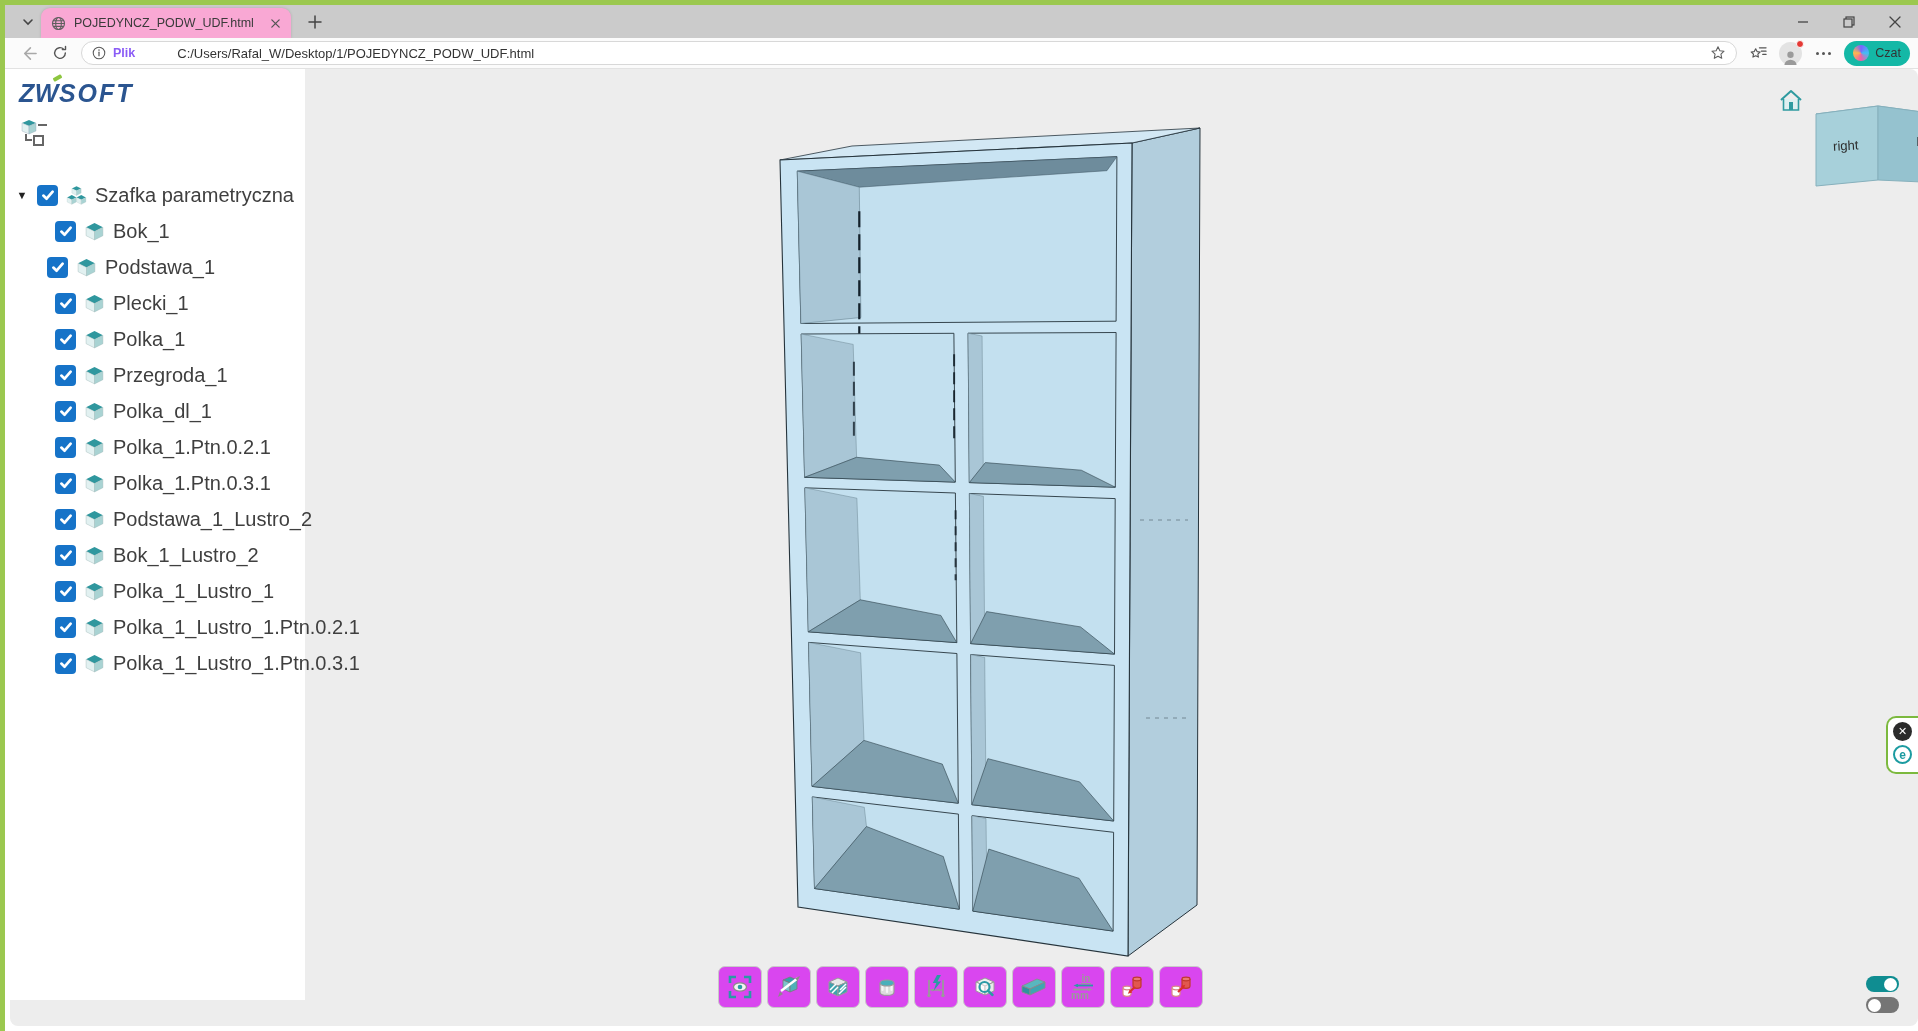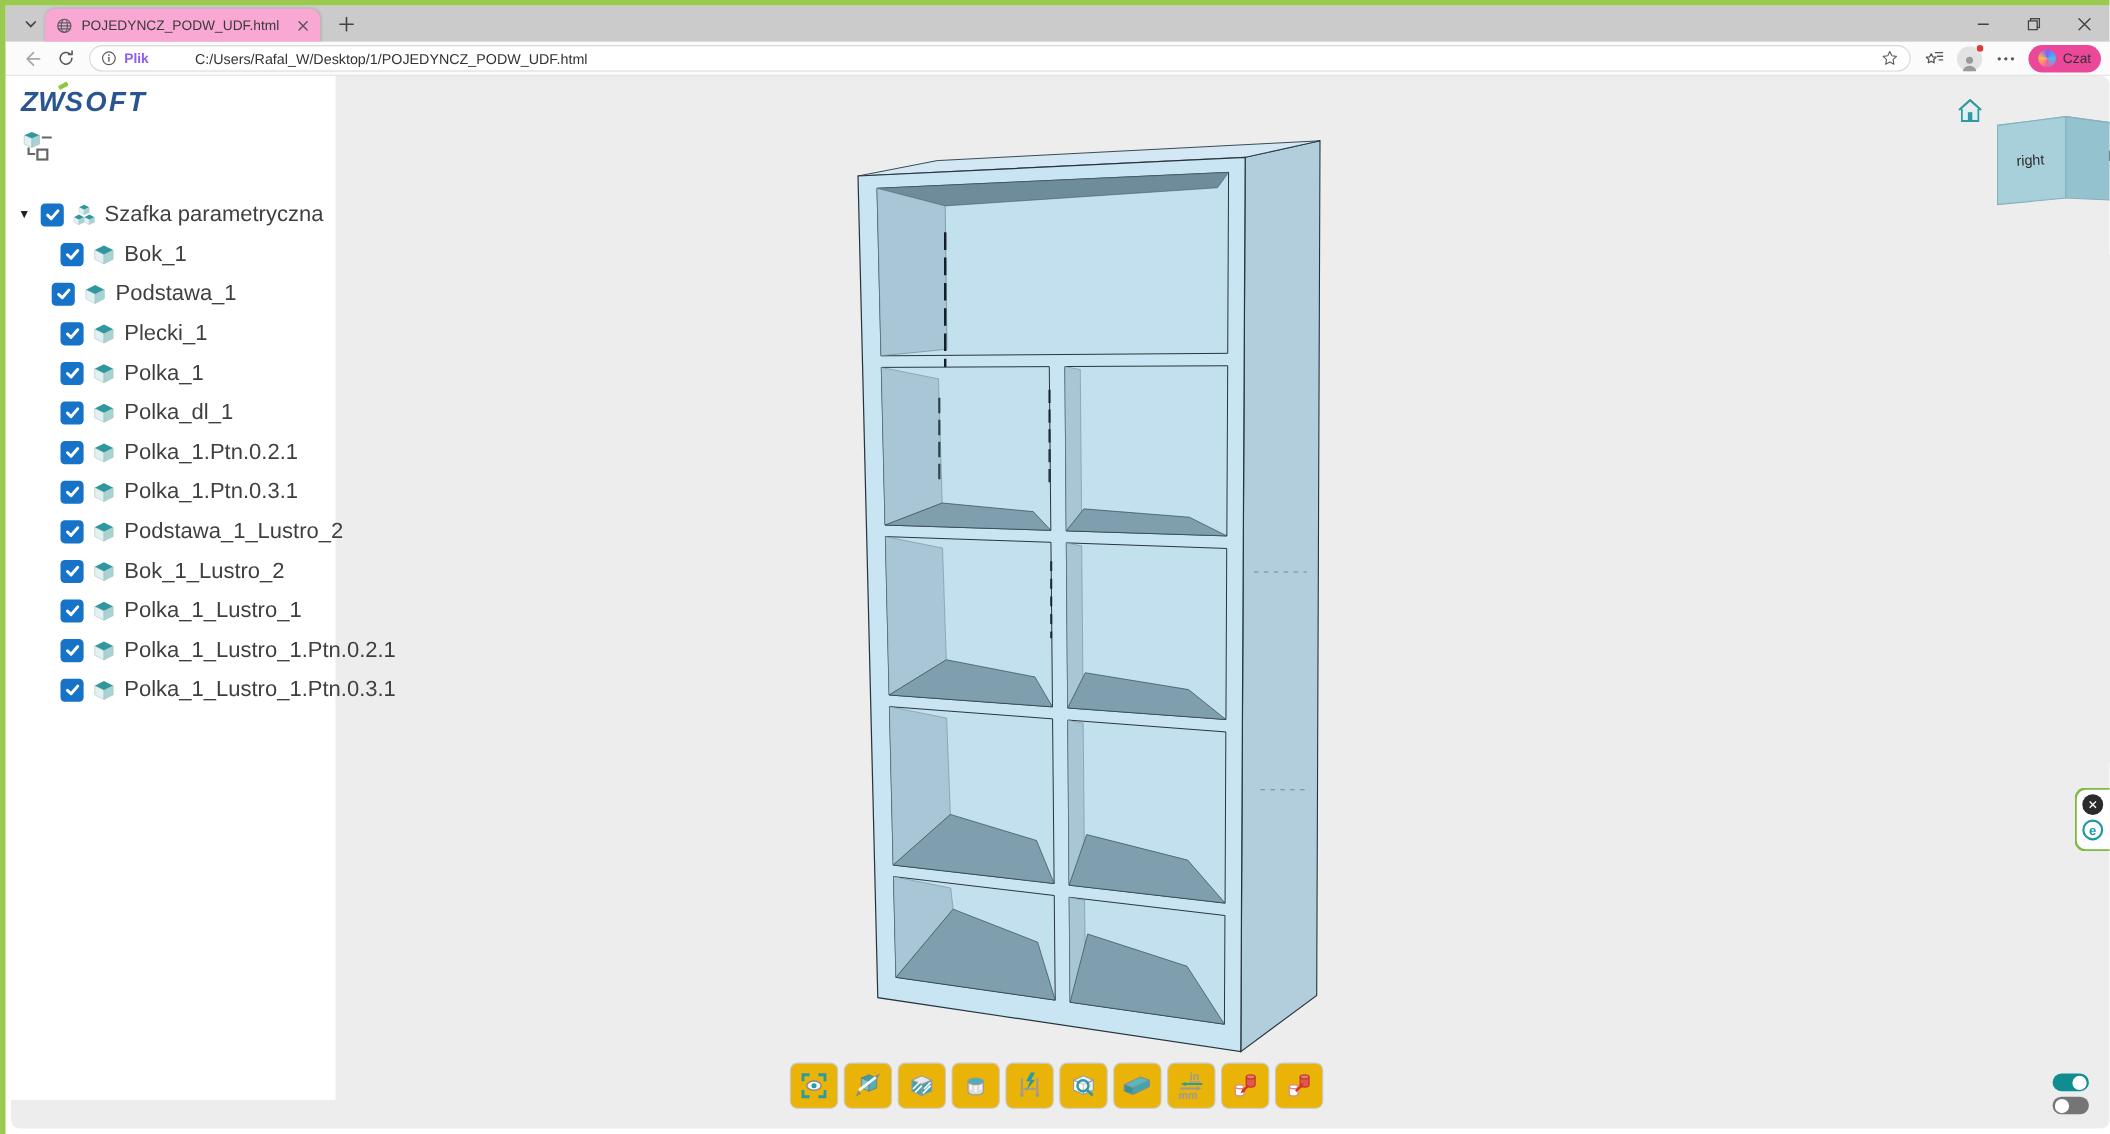--- a/index.html
+++ b/index.html
@@ -21,21 +21,21 @@
 
   .navbar{position:absolute;left:5px;top:38px;right:0;height:31px;background:#fbfbfb;border-bottom:1px solid #e2e2e2;display:flex;align-items:center;padding:0 8px 0 12px;gap:10px;}
   .navicon{display:flex;align-items:center;justify-content:center;width:22px;height:22px;}
   .addrpill{flex:1;height:24px;background:#fff;border:1px solid #d8d8d8;border-radius:13px;display:flex;align-items:center;gap:7px;padding:0 10px;min-width:0;}
   .proto{font-size:12.5px;color:#8b5cf6;font-weight:bold;}
   .url{font-size:13px;color:#333;flex:1;white-space:nowrap;overflow:hidden;text-overflow:ellipsis;margin-left:35px;}
   .avatar{position:relative;width:23px;height:23px;border-radius:50%;background:#e3e3e3;display:flex;align-items:flex-end;justify-content:center;overflow:visible;}
   .avatar .dot{position:absolute;right:-2px;top:-2px;width:8px;height:8px;border-radius:50%;background:#e53935;border:1.5px solid #fbfbfb;}
   .dots{display:flex;gap:3px;align-items:center;width:22px;justify-content:center;}
   .dots span{width:3px;height:3px;border-radius:50%;background:#555;}
-  .copilot{height:25px;border-radius:13px;background:#ec4899;display:flex;align-items:center;gap:6px;padding:0 9px;}
+  .copilot{height:25px;border-radius:13px;background:#14b8a6;display:flex;align-items:center;gap:6px;padding:0 9px;}
   .copilot .swirl{width:16px;height:16px;border-radius:50%;background:conic-gradient(#7b61ff,#40bff5,#ef5da8,#ffb84d,#7b61ff);}
   .copilot .ctext{font-size:12.5px;color:#333;}
 
   
   .viewport3d{position:absolute;left:10px;top:69px;right:0;bottom:5px;background:#ededed;border-radius:8px;overflow:hidden;}
   .sidebar{position:absolute;left:5px;top:69px;width:300px;height:931px;background:#fff;z-index:5;}
 
   .logo{position:absolute;left:14px;top:10px;font-size:25px;font-weight:800;font-style:italic;color:#2b5590;letter-spacing:.5px;}
   .logo .accent{position:absolute;left:34px;top:-3px;width:9px;height:4px;background:#8dc63f;transform:rotate(-28deg);border-radius:1px;}
   .logo .soft{letter-spacing:2px;margin-top:23px;}
@@ -49,21 +49,21 @@
   .pcube{width:21px;height:21px;flex:none;}
   .tlabel{font-size:20px;color:#3f3f3f;white-space:nowrap;}
 
   
   .homeicon{position:absolute;left:1768px;top:19px;width:26px;height:26px;}
   .viewcube{position:absolute;left:1800px;top:29px;width:120px;height:104px;}
   .vclabel{font-size:13px;fill:#2d2d2d;}
   #cabinet-svg{position:absolute;left:590px;top:51px;width:650px;height:870px;}
 
   .btoolbar{position:absolute;left:708px;top:897px;display:flex;gap:5px;}
-  .toolbtn{width:44px;height:42px;background:#eab308;border:1px solid #c9c9c9;border-radius:7px;display:flex;align-items:center;justify-content:center;}
+  .toolbtn{width:44px;height:42px;background:#d946ef;border:1px solid #c9c9c9;border-radius:7px;display:flex;align-items:center;justify-content:center;}
   .toolbtn svg{width:30px;height:30px;}
 
   .toggles{position:absolute;left:1856px;top:907px;display:flex;flex-direction:column;gap:5px;}
   .tgl{width:33px;height:16px;border-radius:8px;position:relative;}
   .tgl .knob{position:absolute;top:1.5px;width:13px;height:13px;border-radius:50%;background:#fff;}
   .tgl.on{background:#0f8d91;}
   .tgl.on .knob{right:2px;}
   .tgl.off{background:#757575;}
   .tgl.off .knob{left:2px;}
 
@@ -423,20 +423,33 @@
           <span class="cbx">
             <svg viewBox="0 0 12 12">
               <path d="M2 6.5L4.8 9.2L10 3.2" stroke="#fff" stroke-width="2.3" fill="none" stroke-linecap="round" stroke-linejoin="round"></path>
             </svg>
           </span>
           <svg class="pcube" viewBox="0 0 20 20">
             <polygon points="10,2 18,6 10,10 2,6" fill="#2f979e"></polygon>
             <polygon points="2,6 10,10 10,18 2,14" fill="#e2f1f1" stroke="#9fb8b8" stroke-width="0.4"></polygon>
             <polygon points="10,10 18,6 18,14 10,18" fill="#a9d3d3" stroke="#9fb8b8" stroke-width="0.4"></polygon>
           </svg>
+          <span class="tlabel">Przegroda_1</span>
+        </div>
+        <div class="trow" style="padding-left:50px">
+          <span class="cbx">
+            <svg viewBox="0 0 12 12">
+              <path d="M2 6.5L4.8 9.2L10 3.2" stroke="#fff" stroke-width="2.3" fill="none" stroke-linecap="round" stroke-linejoin="round"></path>
+            </svg>
+          </span>
+          <svg class="pcube" viewBox="0 0 20 20">
+            <polygon points="10,2 18,6 10,10 2,6" fill="#2f979e"></polygon>
+            <polygon points="2,6 10,10 10,18 2,14" fill="#e2f1f1" stroke="#9fb8b8" stroke-width="0.4"></polygon>
+            <polygon points="10,10 18,6 18,14 10,18" fill="#a9d3d3" stroke="#9fb8b8" stroke-width="0.4"></polygon>
+          </svg>
           <span class="tlabel">Polka_dl_1</span>
         </div>
         <div class="trow" style="padding-left:50px">
           <span class="cbx">
             <svg viewBox="0 0 12 12">
               <path d="M2 6.5L4.8 9.2L10 3.2" stroke="#fff" stroke-width="2.3" fill="none" stroke-linecap="round" stroke-linejoin="round"></path>
             </svg>
           </span>
           <svg class="pcube" viewBox="0 0 20 20">
             <polygon points="10,2 18,6 10,10 2,6" fill="#2f979e"></polygon>

